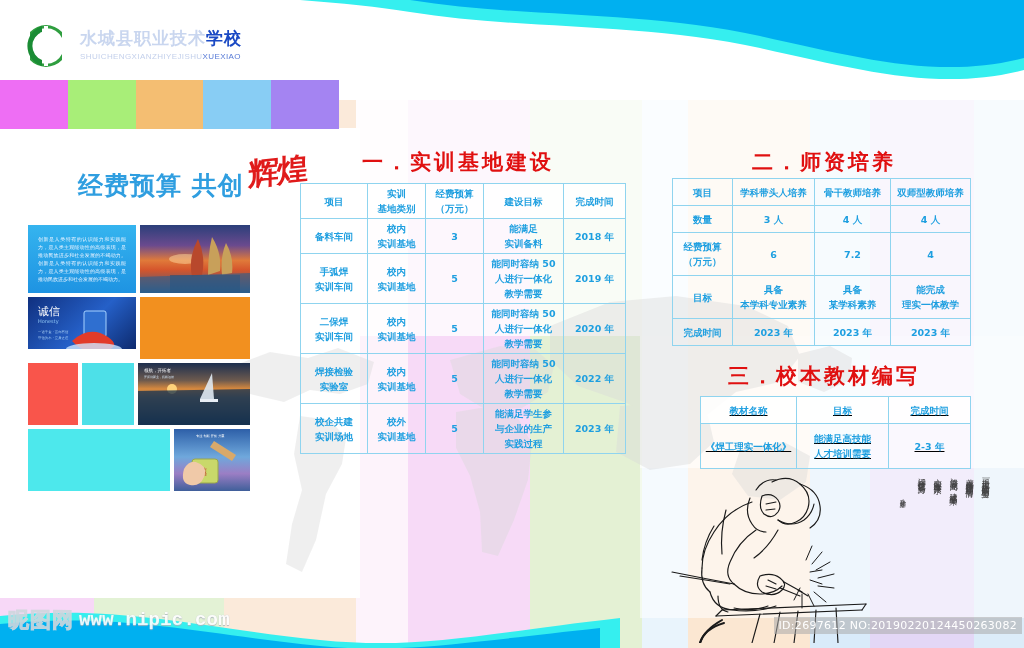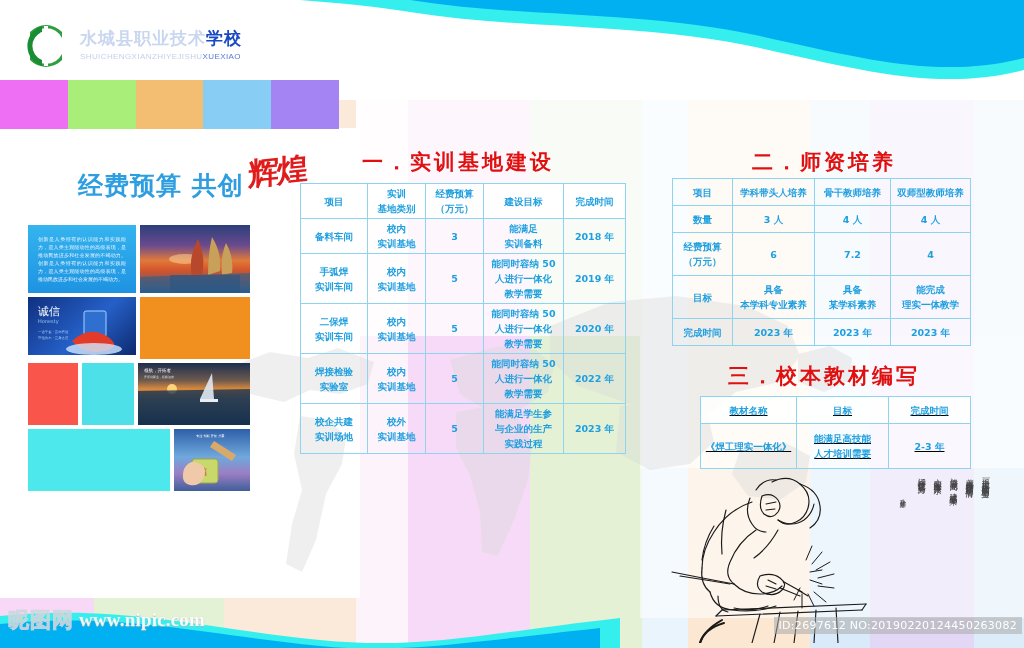--- a/index.html
+++ b/index.html
@@ -85,21 +85,21 @@
   .calli{position:absolute;left:880px;top:472px;width:110px;height:150px;z-index:9;
          font-family:"DejaVu Serif",serif;color:#2a2a2a;opacity:.88;}
   .calli .col{position:absolute;top:0;width:13px;font-size:8px;line-height:9.5px;
               writing-mode:vertical-rl;text-orientation:upright;white-space:nowrap;letter-spacing:1px;
               transform:skewX(-2deg);}
 
   
   .wm-left{position:absolute;left:8px;bottom:14px;z-index:20;display:flex;align-items:center;opacity:.9;}
   .wm-left .cn{font-family:"DejaVu Sans",sans-serif;font-size:21px;font-weight:bold;color:#ffffff;
                -webkit-text-stroke:1px #cfd6dd;letter-spacing:1px;}
-  .wm-left .url{font-family:Liberation Serif, serif;font-size:19px;font-weight:bold;color:#ffffff;
+  .wm-left .url{font-family:Liberation Mono, monospace;font-size:19px;font-weight:bold;color:#ffffff;
                 margin-left:5px;letter-spacing:.2px;text-shadow:0 0 1px #bcc4cc,0 1px 1px #aab2ba;}
   .wm-id{position:absolute;right:10px;bottom:14px;z-index:20;
          background:rgba(170,170,170,.55);color:#ffffff;
          font-family:"DejaVu Sans",sans-serif;font-size:11px;letter-spacing:.3px;padding:2px 5px;white-space:nowrap;}
 </style>
 </head>
 <body>
 
 <div id="stage">
 
@@ -182,21 +182,21 @@
       <svg viewBox="0 0 110 68" width="110" height="68">
         <ellipse cx="45" cy="34" rx="16" ry="5" fill="#ffd9a0" opacity=".5"></ellipse>
         <path d="M58 14 q8 18 4 36 l-10 2 q-4 -20 6 -38z" fill="#b8482c"></path>
         <path d="M72 12 q10 16 8 34 l-12 4 q0 -22 4 -38z" fill="#c8a05a"></path>
         <path d="M86 18 q8 14 6 30 l-10 2 q-2 -18 4 -32z" fill="#c8a05a"></path>
         <rect x="30" y="50" width="70" height="18" fill="#1f4a74" opacity=".55"></rect>
         <path d="M0 52 L110 48 L110 68 L0 68Z" fill="#2b5e8c" opacity=".6"></path>
       </svg>
     </div>
 
-    <div class="ph" style="left:0;top:72px;width:108px;height:58px;background:linear-gradient(135deg,#10307f,#2560c8 55%,#0d2a6e);">
+    <div class="ph" style="left:0;top:72px;width:108px;height:52px;background:linear-gradient(135deg,#10307f,#2560c8 55%,#0d2a6e);">
       <svg viewBox="0 0 108 62" width="108" height="62">
         <text x="10" y="18" font-size="11" fill="#ffffff" font-family="DejaVu Serif">诚信</text>
         <text x="10" y="26" font-size="5" fill="#8fc6f5" font-family="DejaVu Sans">Honesty</text>
         <text x="10" y="36" font-size="3.4" fill="#a8cff5" font-family="DejaVu Sans">一诺千金 · 言而有信</text>
         <text x="10" y="42" font-size="3.4" fill="#a8cff5" font-family="DejaVu Sans">守信为本 · 立身之道</text>
         <rect x="56" y="14" width="22" height="26" rx="2" fill="#2f6fd0" stroke="#a6d2ff"></rect>
         <path d="M44 44 q18 -16 36 -4 q14 10 -4 14 q-20 4 -32 -10z" fill="#e23b2a"></path>
         <ellipse cx="66" cy="52" rx="28" ry="6" fill="#cfe7ff" opacity=".8"></ellipse>
       </svg>
     </div>

